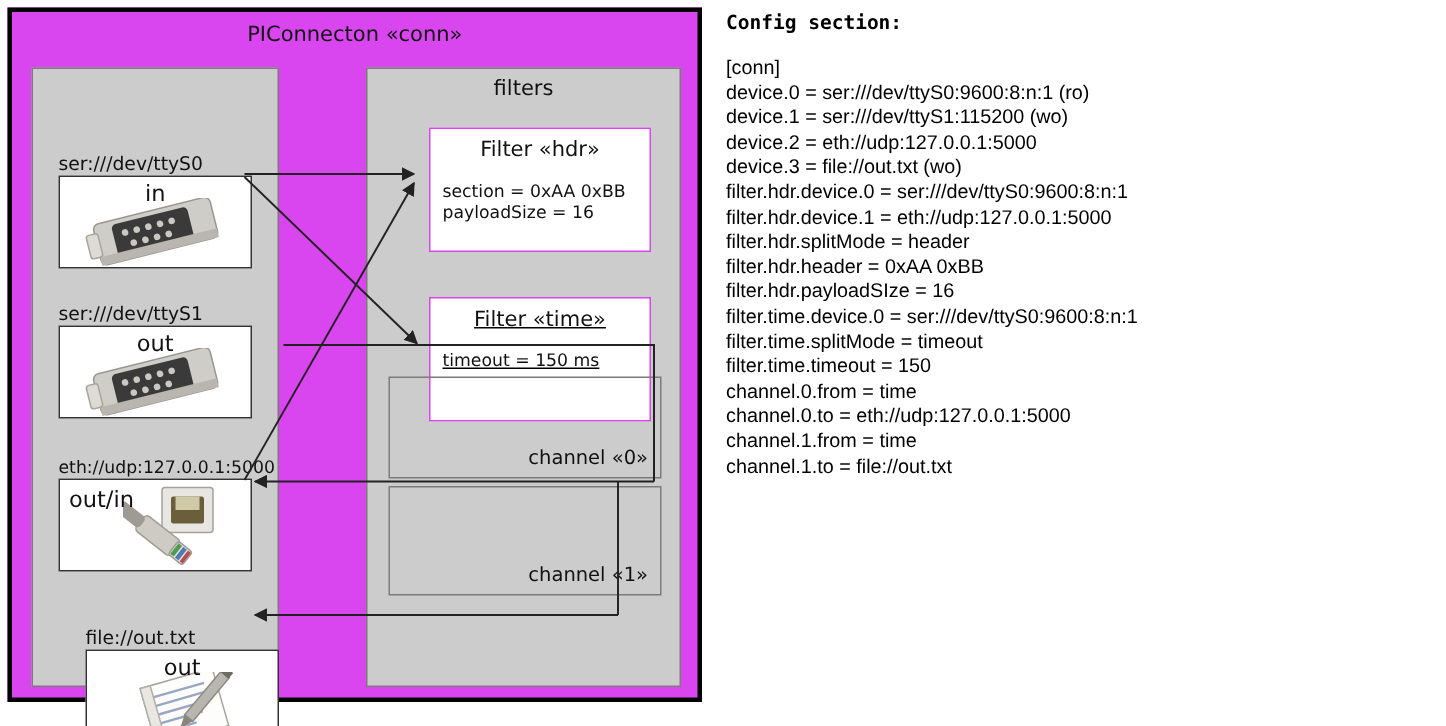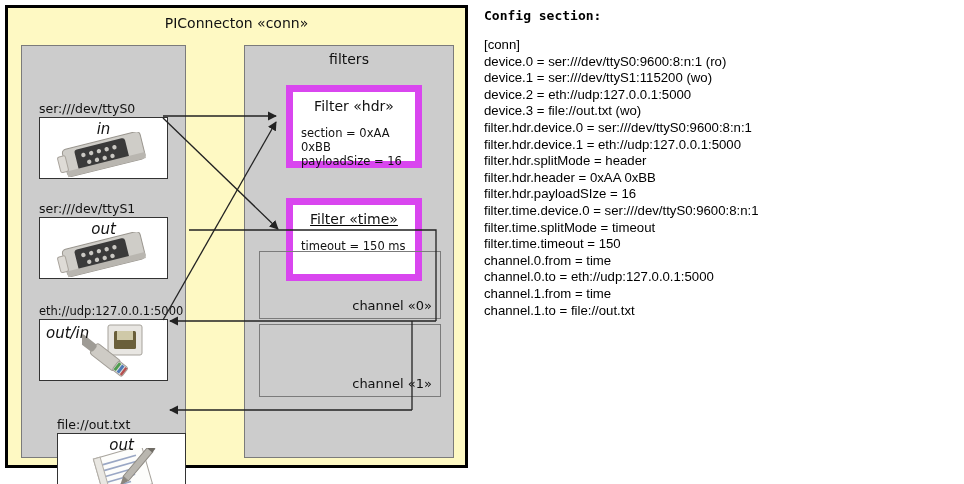--- a/index.html
+++ b/index.html
@@ -1,43 +1,43 @@
 <!DOCTYPE html>
 <html><head>
 <meta charset="utf-8">
 <style>
   html,body{margin:0;padding:0;background:#ffffff;}
   body{width:964px;height:484px;font-family:"DejaVu Sans",sans-serif;overflow:hidden;}
   #root{position:relative;width:964px;height:484px;}
 
   
   .diagram{position:absolute;left:5px;top:5px;width:463px;height:463px;
-           border:3px solid #000;background:#fef9c3;box-sizing:border-box;}
+           border:3px solid #000;background:#d946ef;box-sizing:border-box;}
   .diagram-title{position:absolute;left:0;top:7px;width:100%;text-align:center;
                  font-size:14px;color:#111;}
 
   .panel{position:absolute;background:#cccccc;border:1px solid #7b7b7b;box-sizing:border-box;}
   .panel-title{position:absolute;left:0;top:5px;width:100%;text-align:center;font-size:14px;color:#111;}
 
   .devices{left:13px;top:37px;width:165px;height:413px;}
   .filters {left:236px;top:37px;width:210px;height:413px;}
 
   
   .dev{position:absolute;width:129px;left:17px;}
   .dev-cap{font-size:12.5px;color:#111;text-align:left;line-height:16px;white-space:nowrap;}
   .dev-box{position:relative;height:62px;background:#fff;border:1px solid #333;box-sizing:border-box;}
-  .dev-lab{position:absolute;font-size:15px;color:#111;z-index:3;font-style:italic;}
+  .dev-lab{position:absolute;font-size:15px;color:#111;z-index:3;}
   .dev-lab.c{left:0;width:100%;text-align:center;top:2px;}
   .dev-lab.l{left:6px;top:4px;}
 
   .dev0{top:55px;}   .dev1{top:155px;}  .dev2{top:257px;}  .dev3{top:371px;padding-left:18px;}
   .dev2 .dev-cap{font-size:11.5px;}
 
   
-  .filt{position:absolute;left:41px;width:136px;background:#fff;border:7px solid #d946ef;box-sizing:border-box;}
+  .filt{position:absolute;left:41px;width:148px;background:#fff;border:1px solid #d946ef;box-sizing:border-box;}
   .filt0{top:39px;height:83px;}
   .filt1{top:152px;height:83px;text-decoration:underline;}
   .filt-title{text-align:center;font-size:14px;color:#111;padding-top:6px;}
   .filt-body{padding:12px 0 0 8px;font-size:11.5px;line-height:14px;color:#111;}
 
   
   .chan{position:absolute;left:14px;width:182px;border:1px solid #7b7b7b;box-sizing:border-box;
         background:transparent;}
   .chan0{top:205px;height:68px;}
   .chan1{top:278px;height:73px;}

